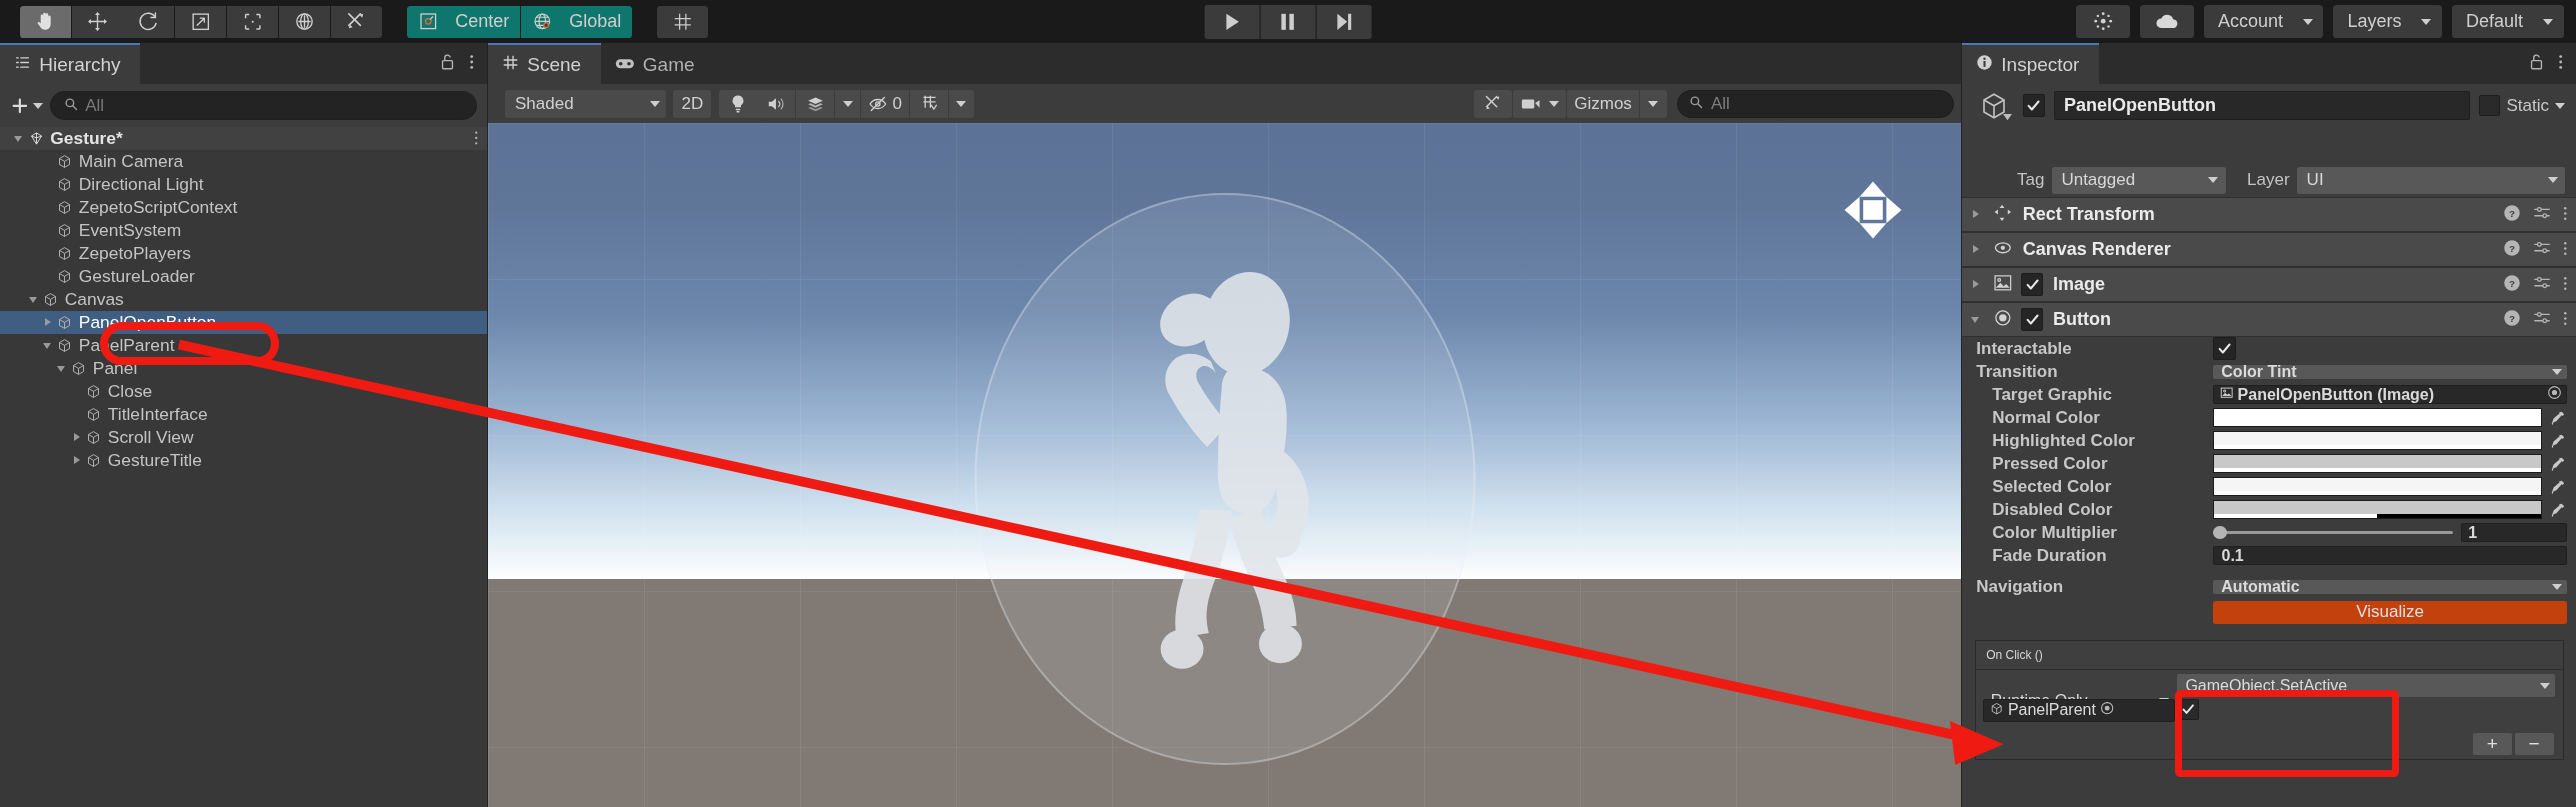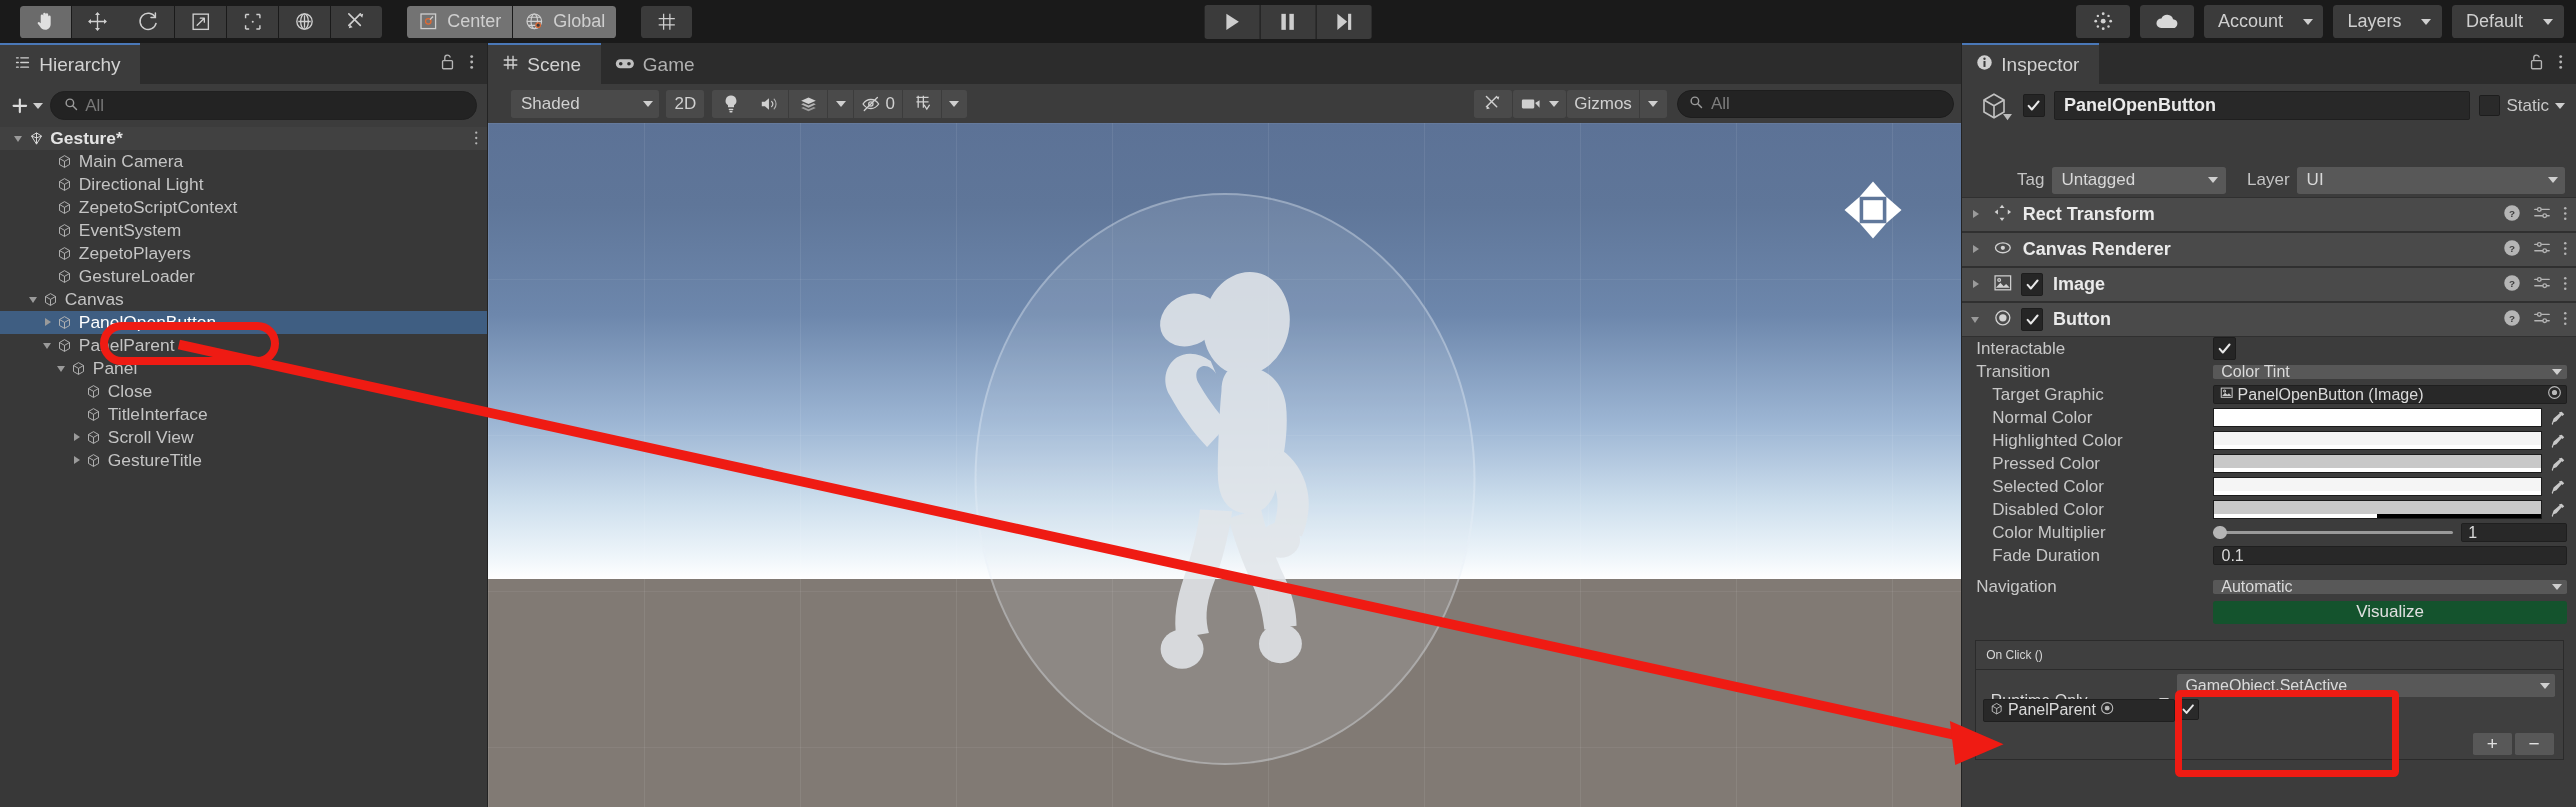--- a/index.html
+++ b/index.html
@@ -12,21 +12,21 @@
   .topbar { height:43px; background:#1a1a1a; display:flex; align-items:center;
             flex:0 0 43px; position:relative; }
   .tool-group { display:flex; align-items:center; gap:0.9px; margin-left:19.7px; }
   .tbtn { width:51px; height:32px; background:#3b3b3b; display:flex; align-items:center;
           justify-content:center; cursor:pointer; }
   .tbtn.active { background:#6b6b6b; }
   .tbtn:first-child { border-radius:3.6px 0 0 3.6px; }
   .tbtn:last-child { border-radius:0 3.6px 3.6px 0; }
   .tbtn svg { display:block; }
   .pivot-group { display:flex; align-items:center; gap:0.9px; margin-left:25px; }
-  .pbtn { height:32px; background:#737373; display:flex; align-items:center; gap:9px;
+  .pbtn { height:32px; background:#0f766e; display:flex; align-items:center; gap:17px;
           padding:0 10.7px; cursor:pointer; font-size:18px; color:#cfcfcf; }
   .pbtn:first-child { border-radius:3.6px 0 0 3.6px; }
   .pbtn:last-child { border-radius:0 3.6px 3.6px 0; }
   .grid-btn { width:51px; height:32px; background:#3b3b3b; border-radius:3.6px; margin-left:25px;
         display:flex; align-items:center; justify-content:center; cursor:pointer;}
 
   .play-group { position:absolute; left:50%; transform:translateX(-50%);
                 display:flex; gap:0.9px; }
   .playbtn { width:55px; height:34px; background:#3b3b3b; display:flex; align-items:center;
              justify-content:center; cursor:pointer; }
@@ -135,21 +135,21 @@
               cursor:pointer; }
 
   .comp-header { height:35px; display:flex; align-items:center; gap:8px; padding:0 9px 0 7.2px;
                  background:#4a4a4a; border-top:0.9px solid #303030; border-bottom:0.9px solid #303030;
                  cursor:pointer; }
   .comp-header .arrow { flex:0 0 16px; }
   .comp-title { font-size:18px; color:#eaeaea; font-weight:bold; margin-left:1.8px; }
   .comp-right { margin-left:auto; display:flex; align-items:center; gap:11.6px; }
 
   .prow { height:23px; display:flex; align-items:center; padding:0 9px 0 14.3px; font-size:17px;
-          color:#c7c7c7; }
+          color:#c7c7c7;font-weight:bold; }
   .prow .plabel { flex:0 0 237px; }
   .prow .plabel.ind { padding-left:16px; }
   .pfield { flex:1; height:19.7px; display:flex; align-items:center; }
   .pdrop { flex:1; height:14px; background:#585858; border-radius:1.8px; display:flex;
            align-items:center; justify-content:space-between; padding:0 5.4px 0 8px; font-size:16px;
            color:#dadada; cursor:pointer; }
   .pobj { flex:1; height:19.7px; background:#282828; border:0.9px solid #1f1f1f; border-radius:1.8px;
           display:flex; align-items:center; gap:4.5px; padding:0 3.6px 0 5.4px; font-size:16px; color:#dadada; }
   .pobj .sel { margin-left:auto; }
   .ptext { flex:1; height:19.7px; background:#282828; border:0.9px solid #1f1f1f; border-radius:1.8px;
@@ -158,21 +158,21 @@
   .swatch .alpha { position:absolute; left:0; right:0; bottom:0; height:3.6px; }
   .eyedrop { margin-left:7.2px; flex:0 0 18px; display:flex; justify-content:center; cursor:pointer; }
   .slider-wrap { flex:1; display:flex; align-items:center; gap:8px; }
   .slider { flex:1; position:relative; height:18px; display:flex; align-items:center; }
   .slider-track { width:100%; height:2.7px; background:#9a9a9a; border-radius:1.8px; }
   .slider-knob { position:absolute; left:0; width:13.4px; height:13.4px; border-radius:50%;
                  background:#b5b5b5; cursor:pointer; }
   .numbox { width:106px; height:19.7px; background:#282828; border:0.9px solid #1f1f1f; border-radius:1.8px;
             display:flex; align-items:center; padding:0 6.3px; font-size:16px; color:#dadada; }
   .visualize-row { height:29px; display:flex; align-items:center; padding:0 9px 0 14.3px; }
-  .visualize-btn { margin-left:237px; flex:1; height:22.4px; background:#14532d; border-radius:2.7px;
+  .visualize-btn { margin-left:237px; flex:1; height:22.4px; background:#c2410c; border-radius:2.7px;
                    display:flex; align-items:center; justify-content:center; font-size:17px;
                    color:#e0e0e0; cursor:pointer; }
 
   
   .onclick-wrap { margin:12.5px 12.5px 0 12.5px; border:0.9px solid #2b2b2b; background:#3f3f3f; }
   .onclick-title { height:29px; display:flex; align-items:center; padding:0 10.7px; font-size:12px;
                    color:#d6d6d6; border-bottom:0.9px solid #2b2b2b; }
   .evt-body { padding:4.5px 7.2px 7.2px 7.2px; }
   .evt-row1 { display:flex; gap:2.7px; height:23px; }
   .evt-row2 { display:flex; gap:2.7px; height:23px; margin-top:1.8px; }
@@ -561,21 +561,21 @@
               <rect x="1" y="2" width="22" height="11" rx="5.5"></rect>
               <circle cx="7" cy="7.5" r="2.2" fill="#2c2c2c"></circle>
                 <circle cx="17" cy="7.5" r="2.2" fill="#2c2c2c"></circle>
             </svg>
           </span>
           <span>Game</span>
         </div>
       </div>
 
       <div class="s-toolbar">
-        <div class="sdrop" style="width:148px;margin-left:16px;">
+        <div class="sdrop" style="width:161px;margin-left:10px;">
           <span>Shaded</span>
           <span class="caret"></span>
         </div>
         <div class="sgroup">
           <div class="sbtn" style="border-radius:2.7px;">
             <span>2D</span>
           </div>
         </div>
         <div class="sgroup">
           <div class="sbtn">

